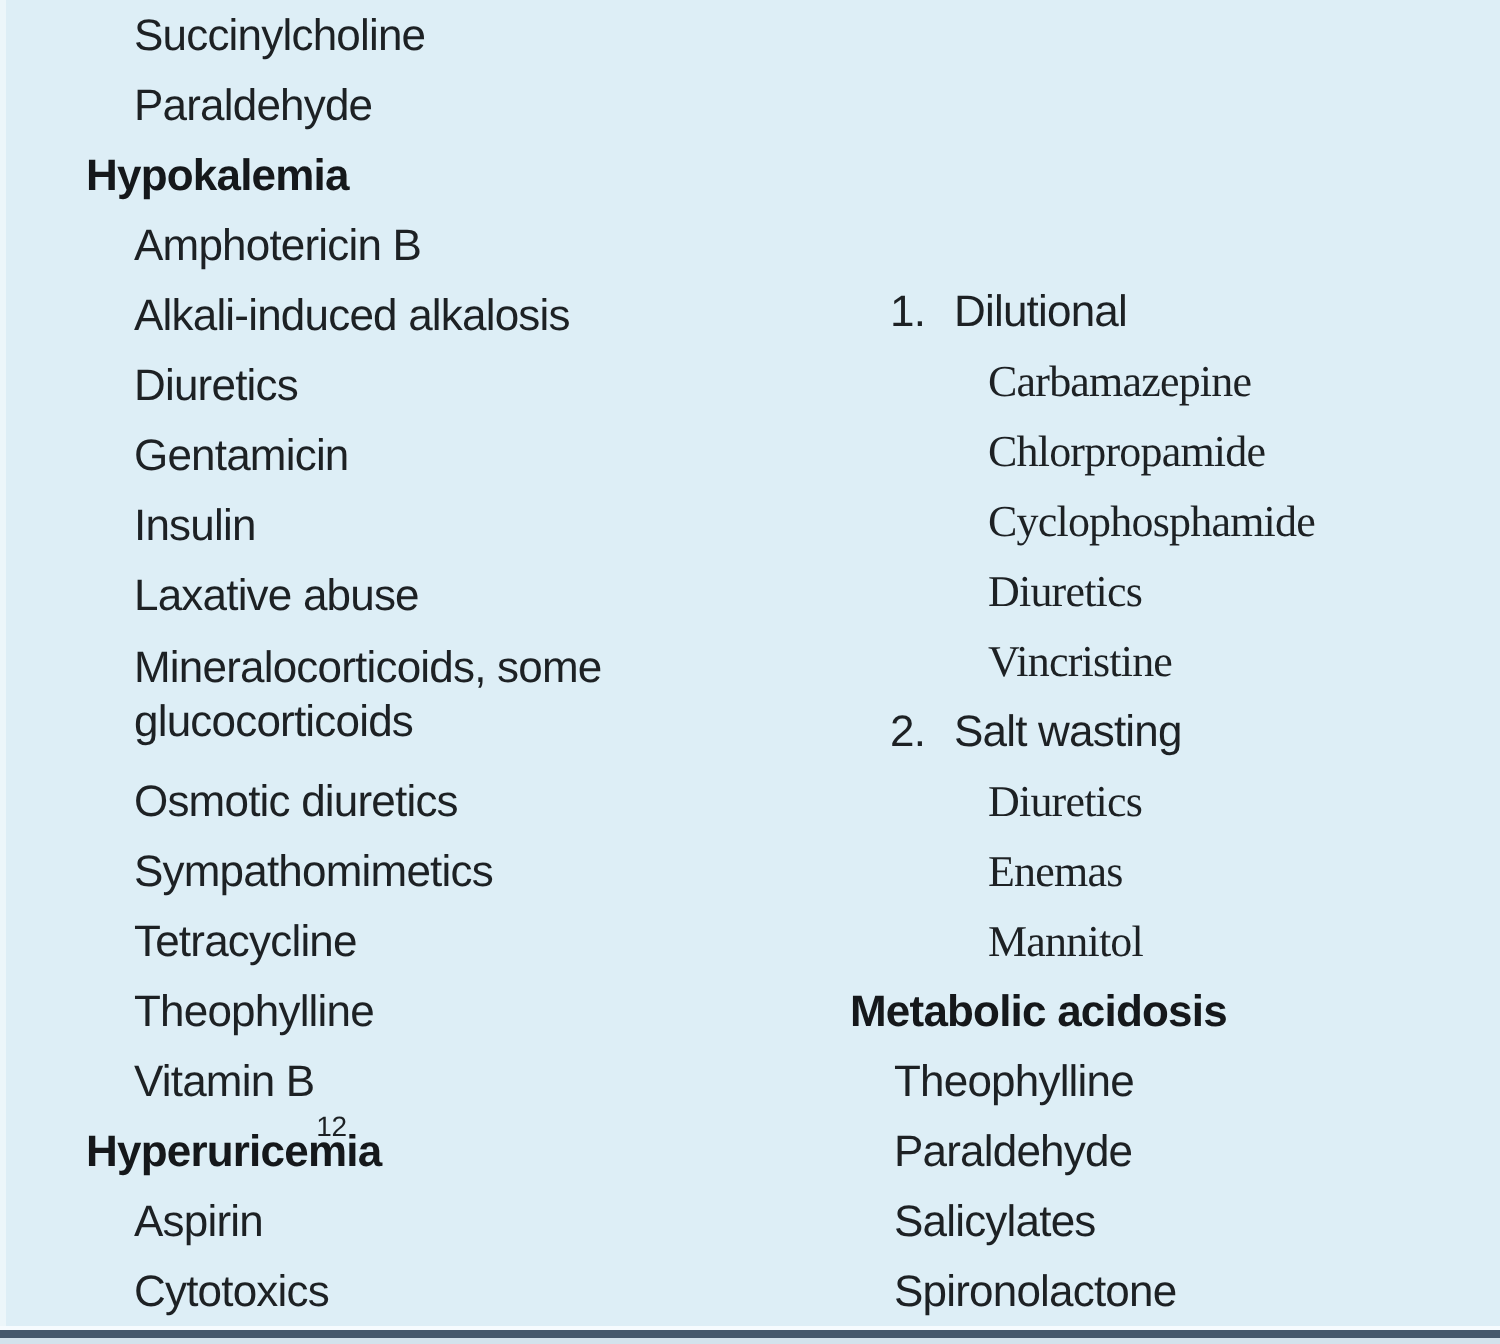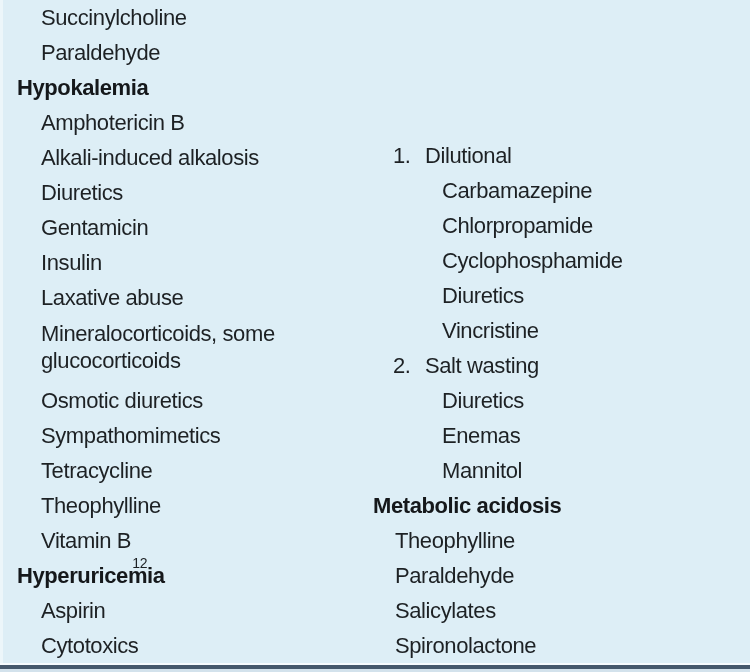--- a/index.html
+++ b/index.html
@@ -22,39 +22,40 @@
     box-shadow: inset 3px 0 0 rgba(255,255,255,0.45);
   }
   .columns {
     flex: 1 1 auto;
     display: flex;
     overflow: hidden;
   }
   .col {
     display: flex;
     flex-direction: column;
+    margin-left: 26px;
   }
   .col-left  { width: 360px; }
   .col-right { flex: 1 1 auto; justify-content: flex-end; }
   .row {
     height: 35px;
     line-height: 35px;
     font-size: 22px;
     letter-spacing: -0.4px;
     color: #1d2124;
     white-space: nowrap;
   }
   
   .col-left .header { padding-left: 17px; }
   .col-left .item   { padding-left: 41px; }
   
   .col-right .header   { padding-left: 13px; }
   .col-right .item     { padding-left: 35px; }
   .col-right .numbered { padding-left: 33px; }
-  .col-right .subitem  { padding-left: 82px; }
+  .col-right .subitem  { padding-left: 82px; font-family: Liberation Serif, serif; }
   .header {
     font-weight: 700;
     color: #15181b;
   }
   .numbered .num {
     display: inline-block;
     width: 32px;
   }
   
   .wrap2 {

